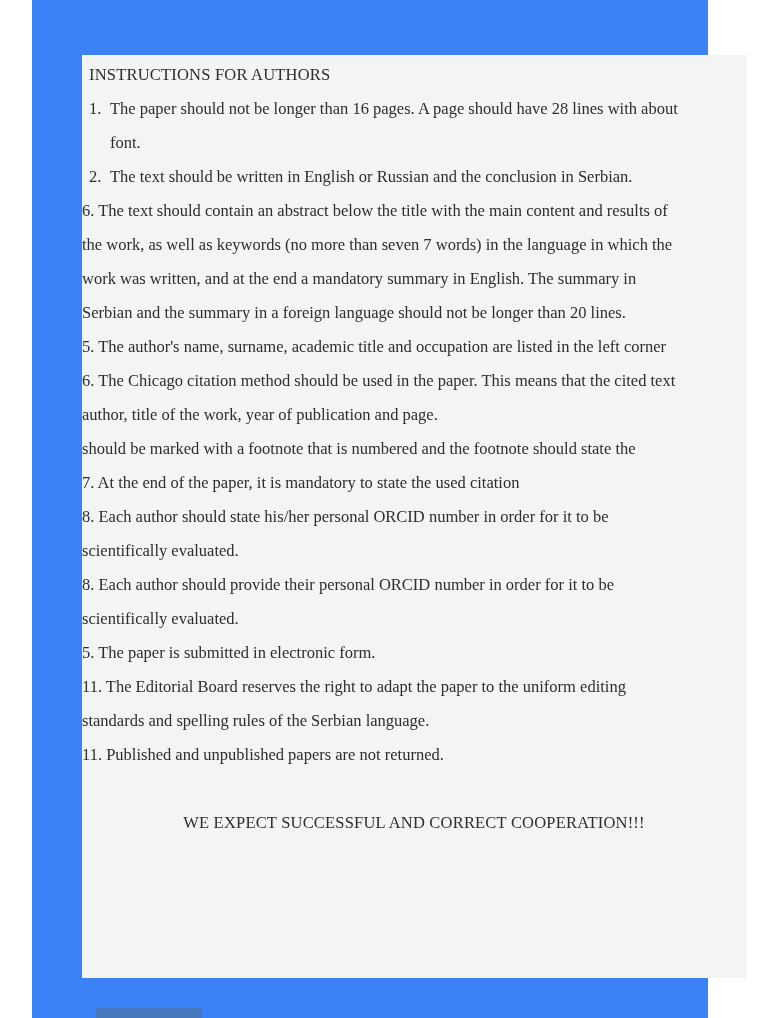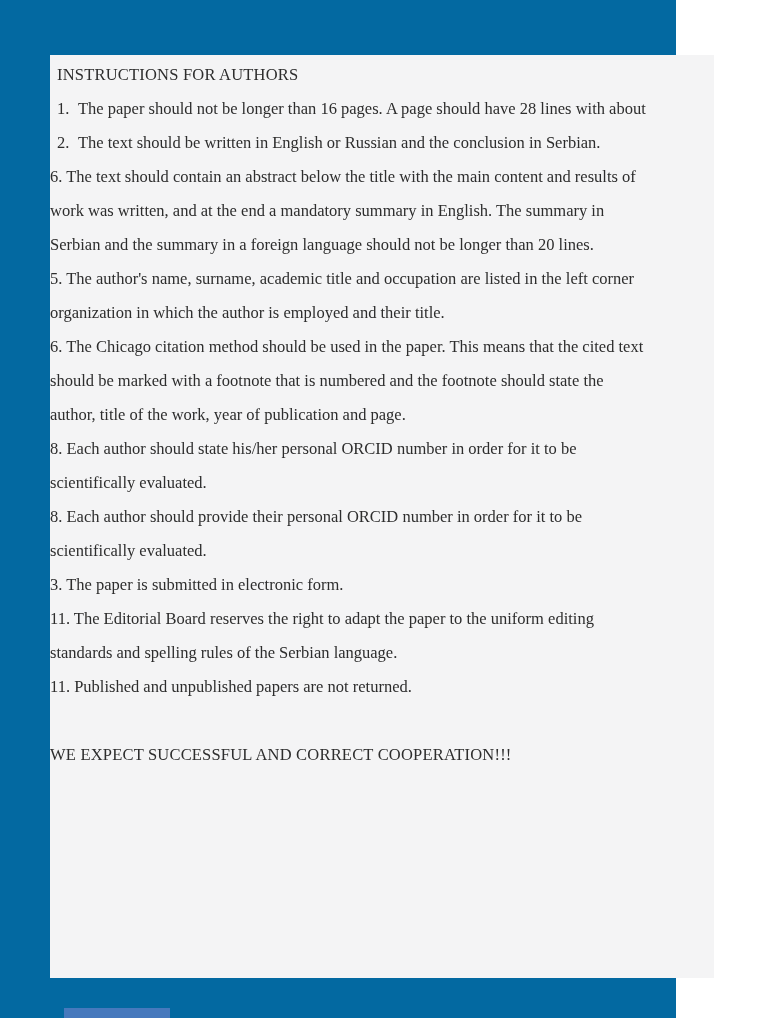--- a/index.html
+++ b/index.html
@@ -7,21 +7,22 @@
     width: 764px;
     height: 1018px;
     background: #ffffff;
     overflow: hidden;
     font-family: "Liberation Serif", "DejaVu Serif", serif;
   }
   .page {
     position: relative;
     width: 676px;
     height: 1018px;
-    background: #0369a1;
+    background: #3b82f6;
+    margin-left: 32px;
   }
   .content-block {
     position: absolute;
     left: 50px;
     top: 55px;
     width: 664px;
     height: 923px;
     background: #f4f4f5;
     color: #2d2d2d;
     font-size: 16.5px;
@@ -40,20 +41,21 @@
     flex: 0 0 21px;
   }
   .list-item .li-text {
     flex: 1 1 auto;
   }
   .para { margin-left: 0; }
   .line { white-space: nowrap; }
   .closing {
     margin-top: 34px;
     letter-spacing: 0.2px;
+    text-align: center;
   }
   .bottom-blue-bar {
     position: absolute;
     left: 64px;
     top: 1008px;
     width: 106px;
     height: 10px;
     background: #4679bd;
   }
 </style>
@@ -63,61 +65,65 @@
 <div class="page">
 
   <div class="content-block">
 
     <div class="doc-title">INSTRUCTIONS FOR AUTHORS</div>
 
     <div class="list-item">
       <span class="num">1.</span>
       <div class="li-text">
         <div class="line">The paper should not be longer than 16 pages. A page should have 28 lines with about</div>
+        <div class="line">font.</div>
       </div>
     </div>
 
     <div class="list-item">
       <span class="num">2.</span>
       <div class="li-text">
         <div class="line">The text should be written in English or Russian and the conclusion in Serbian.</div>
       </div>
     </div>
 
     <div class="para">
       <div class="line">6. The text should contain an abstract below the title with the main content and results of</div>
+      <div class="line">the work, as well as keywords (no more than seven 7 words) in the language in which the</div>
       <div class="line">work was written, and at the end a mandatory summary in English. The summary in</div>
       <div class="line">Serbian and the summary in a foreign language should not be longer than 20 lines.</div>
     </div>
 
 
     <div class="para">
       <div class="line">5. The author's name, surname, academic title and occupation are listed in the left corner</div>
-      <div class="line">organization in which the author is employed and their title.</div>
     </div>
 
     <div class="para">
       <div class="line">6. The Chicago citation method should be used in the paper. This means that the cited text</div>
+      <div class="line">author, title of the work, year of publication and page.</div>
       <div class="line">should be marked with a footnote that is numbered and the footnote should state the</div>
-      <div class="line">author, title of the work, year of publication and page.</div>
     </div>
 
+    <div class="para">
+      <div class="line">7. At the end of the paper, it is mandatory to state the used citation</div>
+    </div>
 
     <div class="para">
       <div class="line">8. Each author should state his/her personal ORCID number in order for it to be</div>
       <div class="line">scientifically evaluated.</div>
     </div>
 
     <div class="para">
       <div class="line">8. Each author should provide their personal ORCID number in order for it to be</div>
       <div class="line">scientifically evaluated.</div>
     </div>
 
     <div class="para">
-      <div class="line">3. The paper is submitted in electronic form.</div>
+      <div class="line">5. The paper is submitted in electronic form.</div>
     </div>
 
     <div class="para">
       <div class="line">11. The Editorial Board reserves the right to adapt the paper to the uniform editing</div>
       <div class="line">standards and spelling rules of the Serbian language.</div>
     </div>
 
     <div class="para">
       <div class="line">11. Published and unpublished papers are not returned.</div>
     </div>

